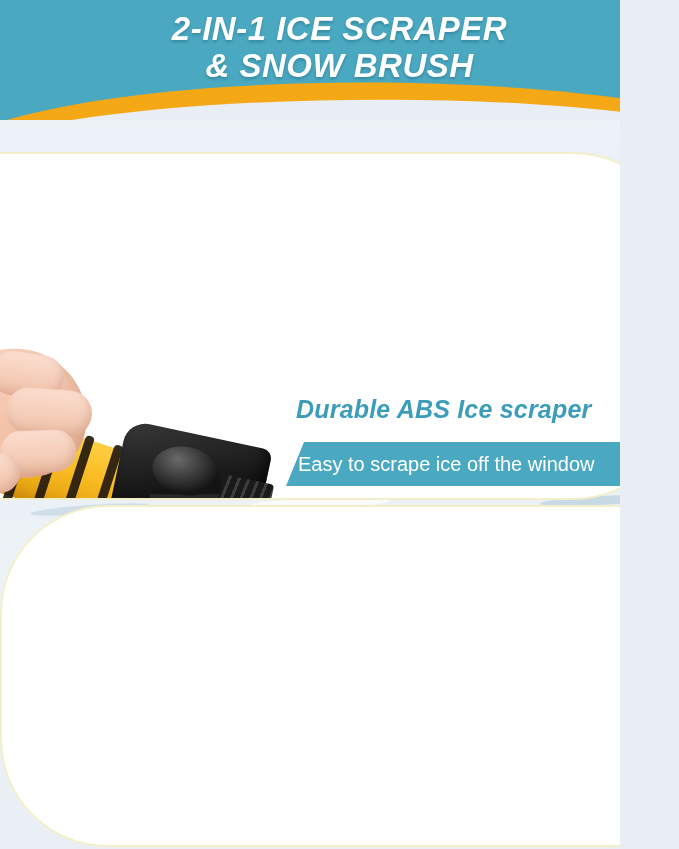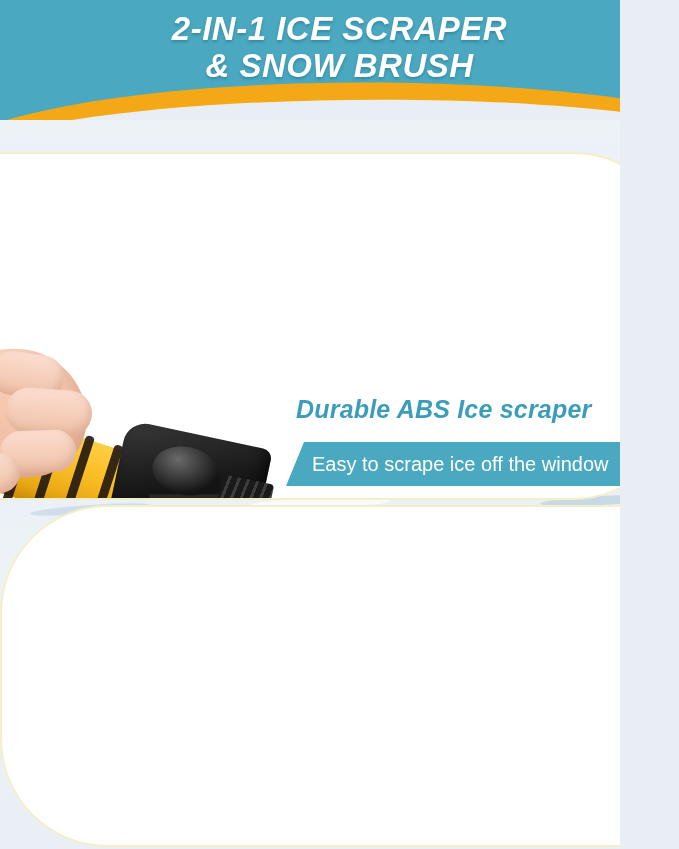--- a/index.html
+++ b/index.html
@@ -46,21 +46,21 @@
     color:#3c9dba;letter-spacing:0.2px;white-space:nowrap;
     text-shadow:0 1px 0 rgba(255,255,255,.9);}
   .band{position:absolute;background:#4aa8c0;color:#ffffff;
     display:flex;align-items:center;}
   .band-txt{color:#ffffff;font-size:20px;line-height:25px;white-space:pre-line;}
 
   
   .head-1{left:302px;top:241px;font-size:25px;margin-left:8px;}
   .band-1{left:300px;top:288px;width:366px;height:44px;
     clip-path:polygon(18px 0,366px 0,366px 44px,0 44px);}
-  .band-1 .band-txt{margin-left:26px;}
+  .band-1 .band-txt{margin-left:12px;}
 
   
   .prod1{position:absolute;left:-20px;top:185px;width:330px;height:290px;}
   .grip{position:absolute;left:-24px;top:55px;width:230px;height:78px;
     background:linear-gradient(180deg,#ffcf45 0%,#f9bc22 45%,#e09c0c 100%);
     border-radius:10px;transform:rotate(18deg);transform-origin:left center;
     box-shadow:inset 0 -8px 12px rgba(150,95,0,.28);}
   .grip-wrap{position:absolute;top:-4px;width:9px;height:90px;background:#241a10;
     border-radius:4px;opacity:.92;}
   .hand1{position:absolute;left:-30px;top:10px;width:150px;height:130px;

